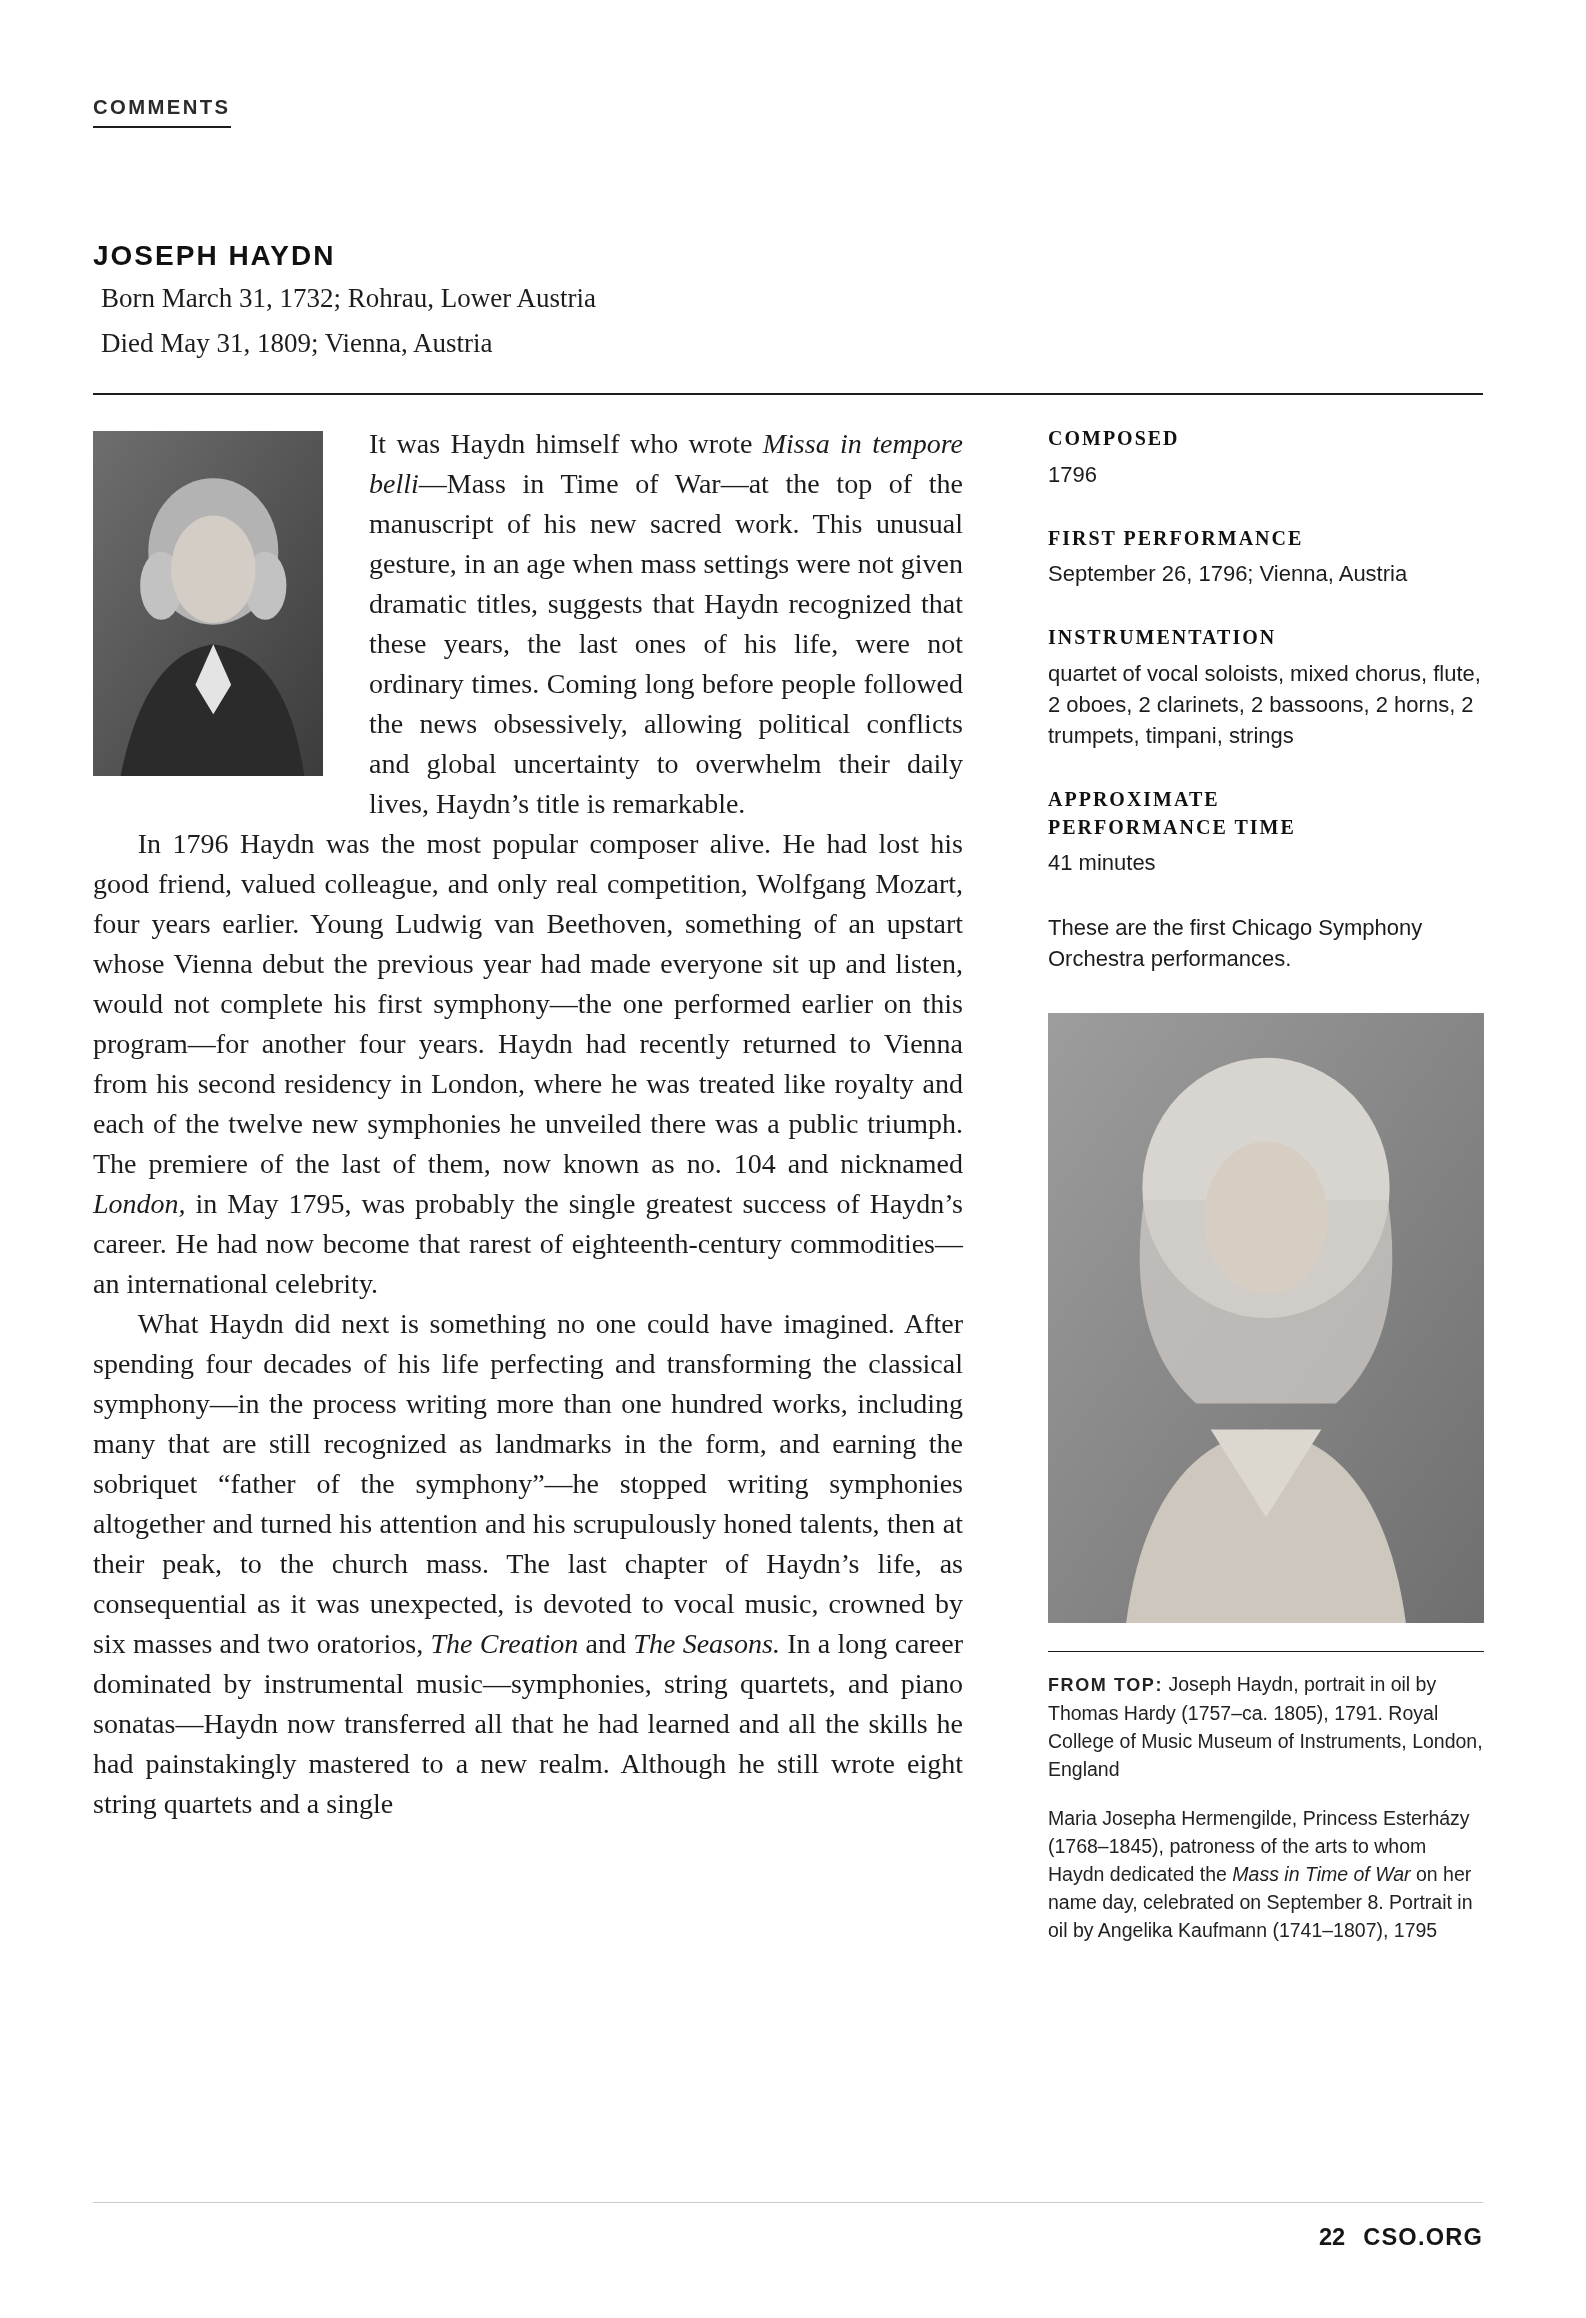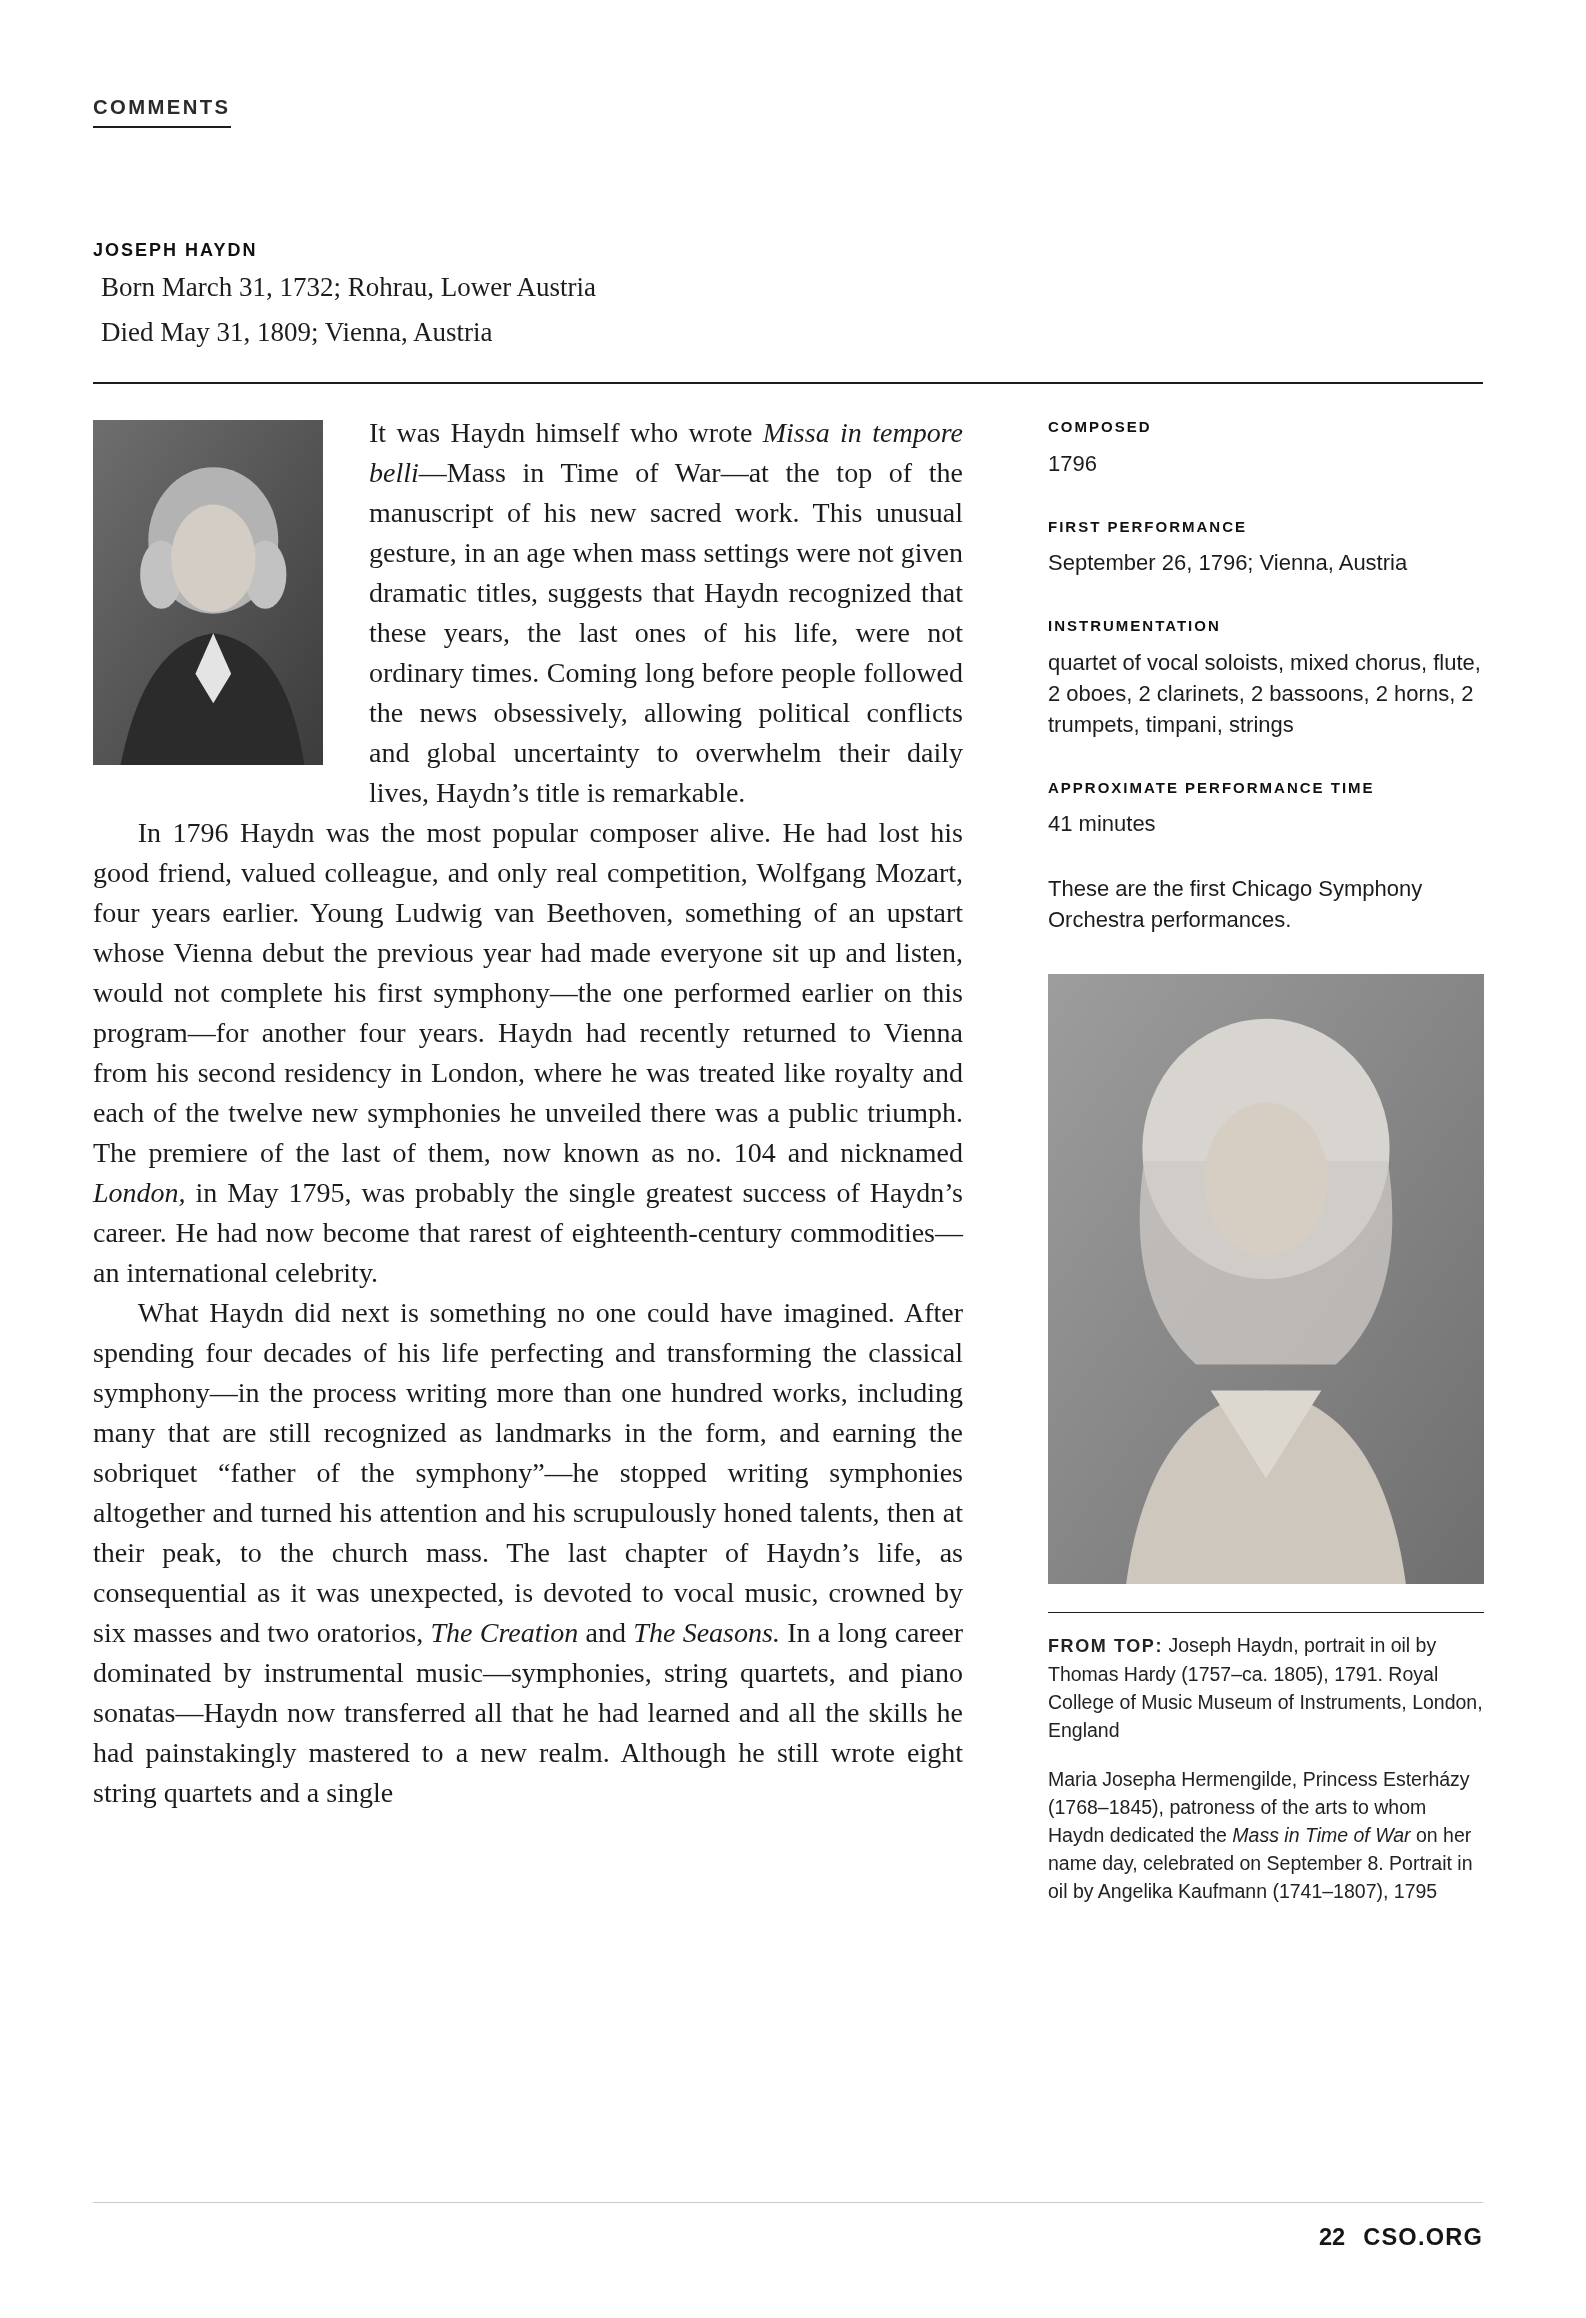--- a/index.html
+++ b/index.html
@@ -27,21 +27,21 @@
     display: inline-block;
     border-bottom: 2.4px solid #1d1d1d;
     padding-bottom: 7.3px;
     align-self: flex-start;
   }
 
   
   .composer-block { margin-top: 112px; }
   .composer-name {
     font-family: "Liberation Sans", sans-serif;
-    font-size: 18px;
+    font-size: 28px;
     font-weight: 700;
     letter-spacing: 2px;
     color: #111;
   }
   .composer-dates {
     font-family: "Liberation Serif", serif;
     font-size: 27px;
     line-height: 37px;
     color: #1d1d1d;
     margin-top: 8.1px;
@@ -94,26 +94,27 @@
 
   
   .sidebar {
     font-family: "Liberation Sans", sans-serif;
     font-size: 22px;
     line-height: 31px;
     color: #1c1c1c;
   }
   .fact { margin-bottom: 34px; }
   .fact-label {
-    font-size: 15px;
+    font-size: 20px;
     font-weight: 700;
     letter-spacing: 2px;
     color: #111;
     line-height: 28px;
     margin-bottom: 6.5px;
+    font-family: Liberation Serif, serif;
   }
   .fact-value { }
   .premiere-note { margin-bottom: 39px; }
 
   .portrait-esterhazy {
     width: 436px;
     height: 610px;
     margin-top: 9.8px;
   }
   .caption-rule {

